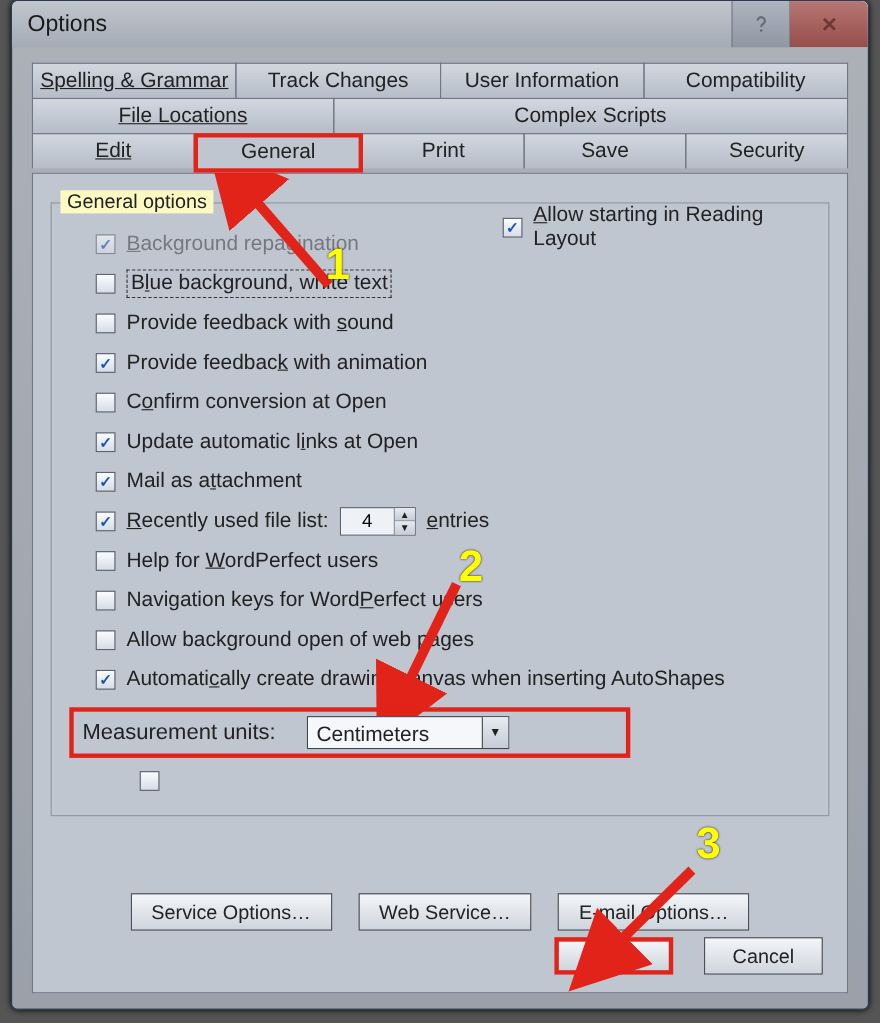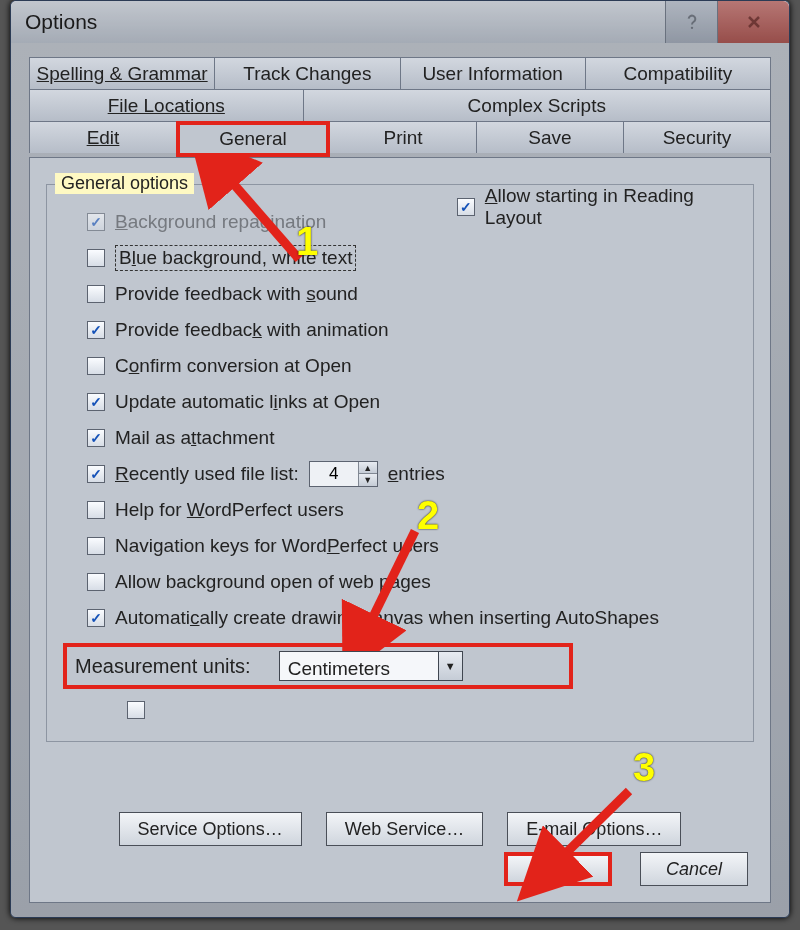--- a/index.html
+++ b/index.html
@@ -39,21 +39,21 @@
   .spin .b:first-child{border-bottom:1px solid #808792;}
   .measure{display:flex;align-items:center;gap:28px;margin:10px 0 6px 0;border:4px solid #e2231a;padding:4px 8px;position:relative;z-index:2;width:510px;}
   .measure .mlabel{font-size:20px;}
   .combo{display:flex;align-items:flex-end;height:30px;background:#f5f7fa;border:1px solid #404650;}
   .combo .val{width:158px;padding:0 8px;font-size:19px;}
   .combo .arrow{width:24px;height:100%;border-left:1px solid #404650;background:linear-gradient(#e7ebf1,#c5ccd6);display:flex;align-items:center;justify-content:center;font-size:11px;}
   .bottomrow{position:absolute;left:22px;right:22px;top:610px;display:flex;gap:24px;justify-content:center;margin-top:44px;}
   .btn{height:34px;padding:0 18px;min-width:150px;border:1px solid #4a4f58;background:linear-gradient(#f3f5f8,#cfd5dd);display:flex;align-items:center;justify-content:center;font-size:18px;}
   .okrow{position:absolute;right:22px;bottom:16px;display:flex;gap:28px;}
   .btn.ok{min-width:108px;border:4px solid #e2231a;}
-  .btn.cancel{min-width:108px;font-style:italic;}
+  .btn.cancel{min-width:108px;}
   .rightcol{position:absolute;left:410px;top:0;}
   
   .anno{position:absolute;pointer-events:none;}
   .num{font-family:"Arial Black",sans-serif;font-size:40px;font-weight:900;color:#ffff00;text-shadow:0 0 2px #000;}
   .dim{position:absolute;inset:0;background:rgba(30,30,30,0.18);pointer-events:none;border-radius:6px;}
 </style>
 </head>
 <body>
 
 <div class="window">

